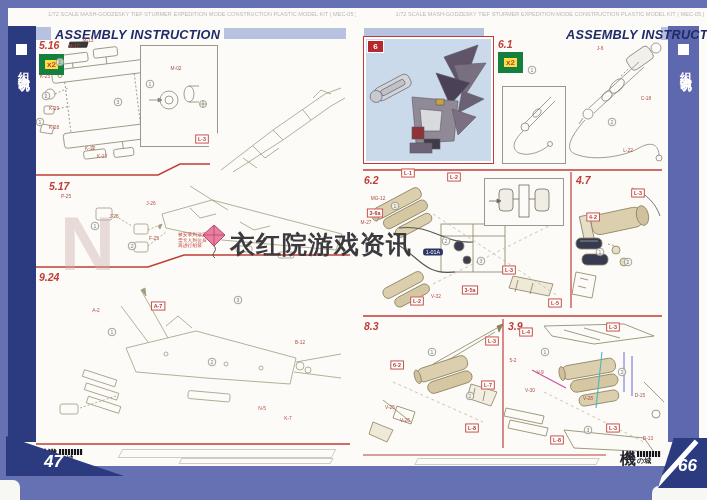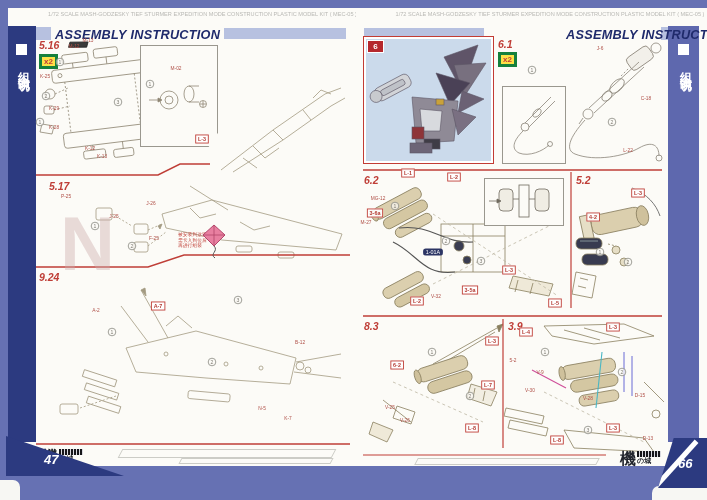--- a/index.html
+++ b/index.html
@@ -11,40 +11,40 @@
   .kit-line{position:absolute;top:3px;left:0;right:0;text-align:center;font-size:6px;
             color:#b9b9b5;white-space:nowrap;transform:scale(.93);z-index:3;}
   .hdr-title{position:absolute;top:19px;font-size:13.5px;font-weight:bold;font-style:italic;
              color:#1f2a6b;letter-spacing:.3px;transform:scaleX(.94);transform-origin:left;z-index:3;white-space:nowrap;}
   .hdr-bar{position:absolute;background:#b7c1e0;z-index:2;}
   .sidebar{position:absolute;top:18px;bottom:24px;width:28px;z-index:2;}
   .sb-square{position:absolute;left:8px;top:18px;width:11px;height:11px;background:#fff;}
   .vtext{position:absolute;left:7px;top:36px;writing-mode:vertical-rl;text-orientation:upright;
          color:#fff;font-size:12px;font-weight:bold;letter-spacing:3px;}
   .step{position:absolute;color:#bf3e37;font-weight:bold;font-style:italic;font-size:10.5px;z-index:6;}
-  .x2badge{position:absolute;border:3px solid #15803d;color:#bf3e37;font-weight:bold;
+  .x2badge{position:absolute;border:6px solid #15803d;color:#bf3e37;font-weight:bold;
            font-size:8px;line-height:9px;padding:0 2px;background:#fde047;z-index:6;}
   .inset{position:absolute;border:1px solid #9a978e;background:#fcfbf7;z-index:4;}
   .rules{position:absolute;left:0;top:0;z-index:5;pointer-events:none;}
   .art{position:absolute;z-index:3;}
   .plabel{position:absolute;z-index:41;white-space:nowrap;}
   .plabel.boxed{border:1px solid #c04038;color:#b33a32;background:rgba(255,255,255,.92);
                 font-size:6px;line-height:6px;padding:1px 2px;font-weight:bold;transform:translate(-50%,-50%) scale(.9);}
   .plabel.plain{color:#b05048;font-size:6px;transform:translate(-50%,-50%) scale(.8);}
   .circ{position:absolute;width:8px;height:8px;border:1px solid #909088;border-radius:50%;
         color:#807e76;font-size:6px;line-height:8px;text-align:center;z-index:40;
         transform:translate(-50%,-50%) scale(.85);background:rgba(252,251,247,.65);}
   #overlay{position:absolute;inset:0;z-index:40;pointer-events:none;}
   #watermark{position:absolute;left:230px;top:228px;z-index:50;font-weight:bold;font-size:25px;
              color:#3a3a3f;letter-spacing:1px;white-space:nowrap;}
   #kite{position:absolute;left:199px;top:223px;z-index:50;}
   #ghost-n{position:absolute;left:60px;top:200px;z-index:2;font-size:76px;font-weight:bold;
            color:rgba(206,172,172,.42);}
   .corner{position:absolute;z-index:45;background:#2c3a80;}
-  .pageno{position:absolute;color:#fff;font-weight:bold;font-style:italic;font-size:13px;z-index:46;}
+  .pageno{position:absolute;color:#fff;font-weight:bold;font-style:italic;font-size:17px;z-index:46;}
   .logo{position:absolute;display:flex;align-items:flex-start;z-index:44;}
   .logo .kanji{font-size:16px;font-weight:bold;color:#23262e;line-height:16px;}
   .logo .col{display:flex;flex-direction:column;margin-left:1px;}
   .logo .bar{width:24px;height:6px;background:#16161a;
              background-image:repeating-linear-gradient(90deg,#16161a 0 2px,#dadae0 2px 3px);}
   .logo .suffix{font-size:7px;font-weight:bold;color:#23262e;line-height:8px;}
   .deco-bar{position:absolute;border:1px solid #ccccc6;height:7px;transform:skewX(-28deg);z-index:3;background:#fcfbf7;}
   .white-chip{position:absolute;background:#f7f7f3;border-radius:7px;z-index:1;}
   .note{position:absolute;z-index:41;color:#c04038;font-size:6px;line-height:7px;
         transform:scale(.8);transform-origin:left top;}
@@ -267,21 +267,21 @@
 
     <svg class="rules" width="343" height="458">
       <line x1="7" y1="162" x2="306" y2="162" stroke="#bf3e37" stroke-width="1.4"></line>
       <line x1="215" y1="164" x2="215" y2="300" stroke="#bf3e37" stroke-width="1.2"></line>
       <line x1="7" y1="308" x2="306" y2="308" stroke="#bf3e37" stroke-width="1.4"></line>
       <line x1="147" y1="311" x2="147" y2="440" stroke="#bf3e37" stroke-width="1.2"></line>
       <line x1="7" y1="447" x2="250" y2="447" stroke="#bf3e37" stroke-width="1.2"></line>
     </svg>
 
     <div class="step" style="left:8px;top:166px;">6.2</div>
-    <div class="step" style="left:220px;top:166px;">5.2</div>
+    <div class="step" style="left:220px;top:166px;">4.7</div>
     <div class="step" style="left:8px;top:312px;">8.3</div>
     <div class="step" style="left:152px;top:312px;">3.9</div>
 
     <svg class="art" style="left:7px;top:176px;" width="205" height="124" viewBox="0 0 205 124">
       <g stroke="#8a8060" fill="none" stroke-width="0.8">
         <g transform="rotate(-28 40 30)">
           <rect x="14" y="12" width="52" height="12" rx="5" fill="#dbcfae"></rect>
           <rect x="18" y="26" width="48" height="11" rx="5" fill="#d4c7a2"></rect>
           <rect x="24" y="40" width="40" height="10" rx="5" fill="#dbcfae"></rect>
           <ellipse cx="14" cy="18" rx="3" ry="6" fill="#cfc19c"></ellipse>
@@ -400,20 +400,21 @@
       <div>需卡入到位后</div>
       <div>再进行组装</div>
     </div>
 
   <svg id="kite" width="30" height="36" viewBox="0 0 30 36">
     <polygon points="15,2 26,12 15,23 4,12" fill="#e87fa0" stroke="#b2476b" stroke-width="1"></polygon>
     <line x1="15" y1="2" x2="15" y2="23" stroke="#b2476b" stroke-width="0.8"></line>
     <line x1="4" y1="12" x2="26" y2="12" stroke="#b2476b" stroke-width="0.8"></line>
     <path d="M15,23 C20,28 10,31 16,35" fill="none" stroke="#555" stroke-width="1"></path>
   </svg>
+  <div id="watermark">衣红院游戏资讯</div>
 
   <div class="corner" style="left:6px;top:436px;width:118px;height:40px;
        clip-path:polygon(0 0,0 100%,100% 100%);"></div>
   <div class="pageno" style="left:44px;top:452px;">47</div>
 
   <div class="corner" style="left:658px;top:438px;width:49px;height:50px;
        clip-path:polygon(32% 0,100% 0,100% 100%,0 100%);overflow:hidden;">
     <div class="stripe" style="left:12px;top:-6px;"></div>
   </div>
   <div class="pageno" style="left:678px;top:456px;">66</div>

